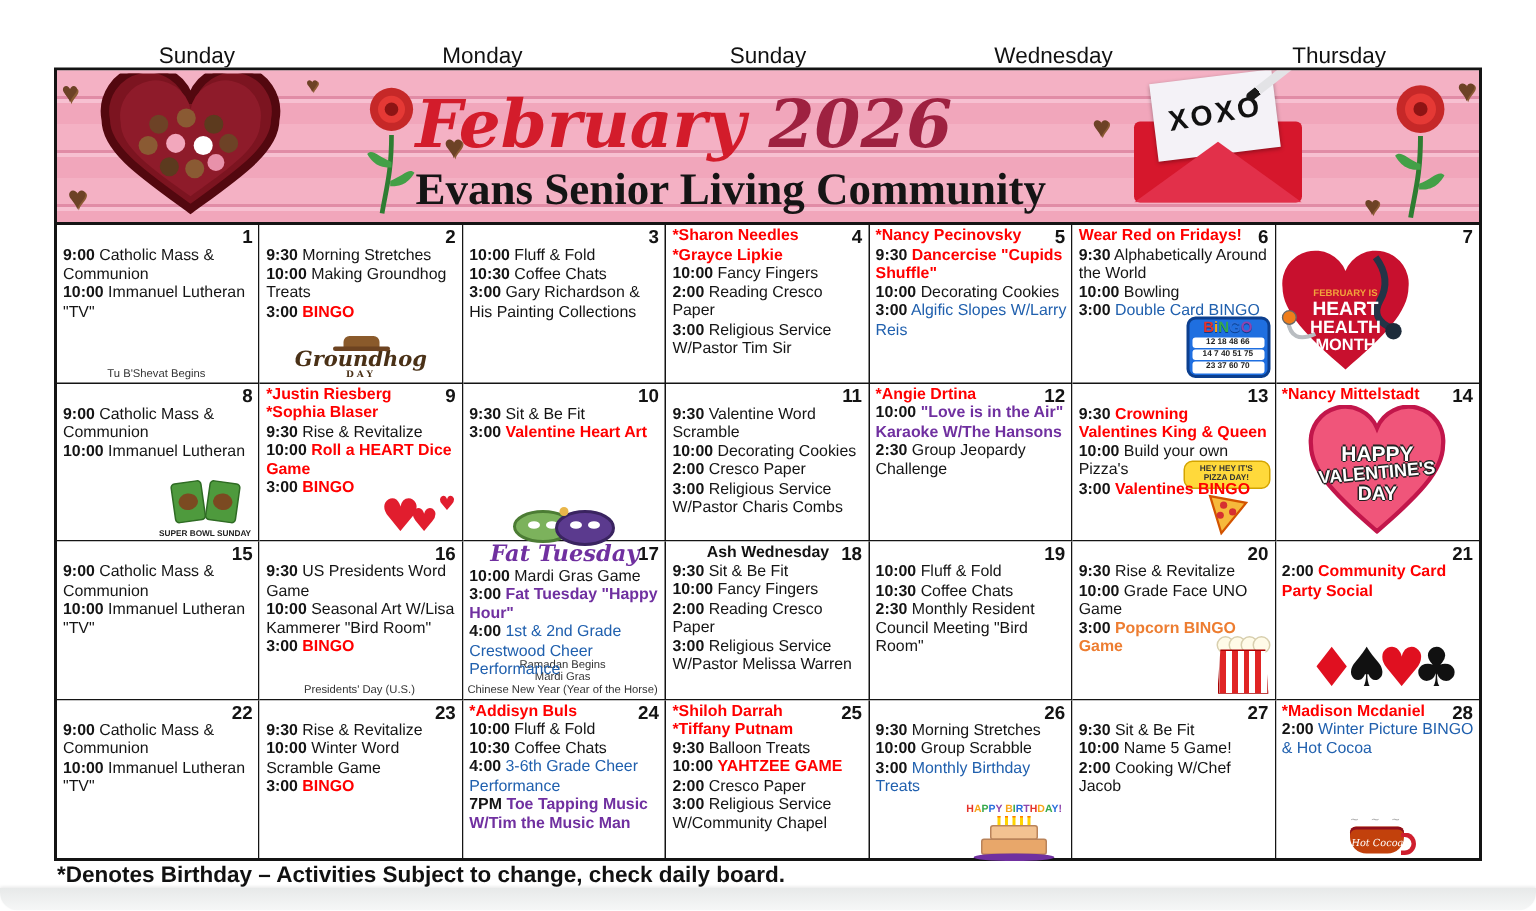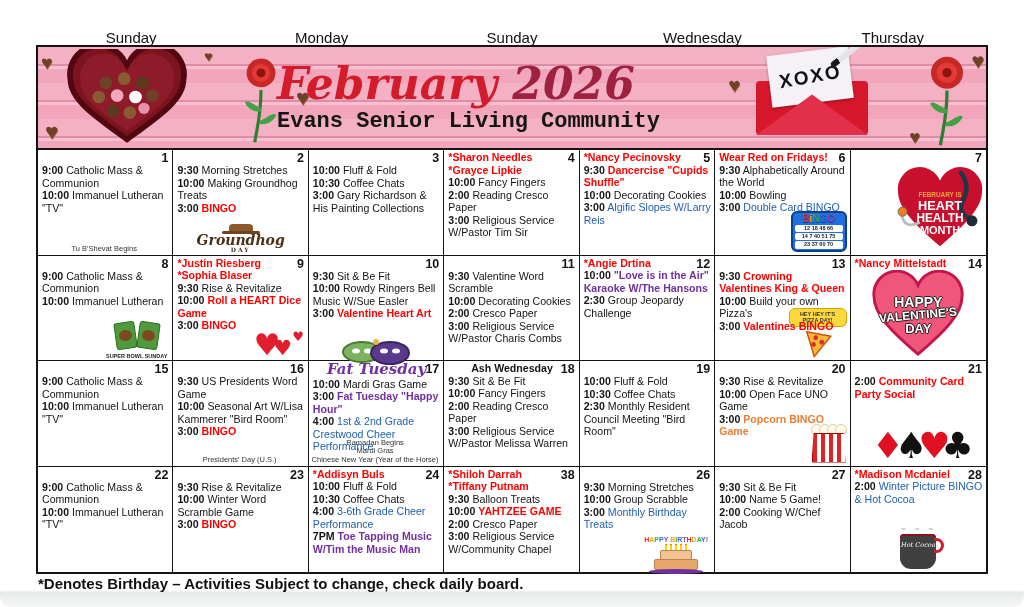--- a/index.html
+++ b/index.html
@@ -11,21 +11,21 @@
 
   
   .caltable{position:absolute;top:45px;left:36px;width:948px;border:2px solid #141414;background:#fff}
 
   
   .banner{position:relative;height:101px;border-bottom:2px solid #141414;overflow:hidden;
     background:repeating-linear-gradient(180deg,#f4b1c4 0 17px,#e18ca6 17px 19px,#f7c0d1 19px 22px,#f1a6bb 22px 36px)}
   .b-title{position:absolute;left:50%;top:12px;transform:translateX(-50%);width:470px;}
   .month-line{font-family:"DejaVu Serif",serif;font-style:italic;font-weight:bold;font-size:44px;line-height:1.15;color:#d31c2b;white-space:nowrap}
   .month-line .year{color:#9e2140}
-  .community{font-family:Liberation Mono, monospace;font-weight:bold;font-size:22px;color:#151515;line-height:1.1}
+  .community{font-family:Liberation Serif, serif;font-weight:bold;font-size:30px;color:#151515;line-height:1.1}
   .choc-heart{position:absolute;color:#6d4226;text-shadow:1px 1px 0 #8a5a33;line-height:1}
   .rose{position:absolute}
   .envelope{position:absolute;right:118px;top:14px;width:112px;height:74px}
   .env-body{position:absolute;bottom:0;width:112px;height:54px;background:#d6172c;border-radius:4px}
   .env-v{position:absolute;bottom:0;width:112px;height:54px;background:#e2304a;clip-path:polygon(0 100%,50% 25%,100% 100%)}
   .env-card{position:absolute;top:-10px;left:13px;width:82px;height:52px;background:#f4f2f7;transform:rotate(-7deg);box-shadow:0 1px 3px rgba(0,0,0,.35);display:flex;align-items:center;justify-content:center}
   .xoxo{font-weight:bold;font-size:19px;letter-spacing:2px;color:#111;transform:rotate(-3deg)}
   .pen{position:absolute;top:-14px;right:-10px;width:52px;height:6px;border-radius:3px;background:linear-gradient(90deg,#1a1a1a 0 9px,#e3e3e6 9px 80%,#9aa0a6 80%);transform:rotate(-38deg)}
 
   
@@ -50,21 +50,21 @@
   .icon{position:absolute;z-index:1}
   .ic-groundhog-day{left:0;right:0;bottom:2px;text-align:center}
   .gh-hat{width:24px;height:9px;background:#8a5a2b;border-radius:4px 4px 0 0;margin:0 auto;position:relative}
   .gh-hat:after{content:"";position:absolute;bottom:-1px;left:-7px;right:-7px;height:3px;background:#6d4321;border-radius:2px}
   .gh-txt{font-family:"DejaVu Serif",serif;font-style:italic;font-weight:bold;color:#4a3117;font-size:14px;line-height:1}
   .gh-day{display:block;font-size:6px;letter-spacing:2px;font-style:normal}
   .ic-bingo-card{right:3px;bottom:3px}
   .bg-card{width:48px;background:#1f6fe0;border:2px solid #0c3f8e;border-radius:6px;padding:1px 2px}
   .bg-title{font-weight:bold;font-size:10px;text-align:center;line-height:1;text-shadow:0 1px 0 #0c3f8e}
   .bg-row{background:#fff;border-radius:2px;font-size:5.5px;font-weight:bold;color:#222;text-align:center;line-height:1.3;margin-top:1px}
-  .ic-heart-health{left:0;right:0;top:12px;bottom:0;display:flex;align-items:center;justify-content:flex-end}
+  .ic-heart-health{left:0;right:0;top:12px;bottom:0;display:flex;align-items:center;justify-content:flex-start}
   .ic-super-bowl{right:5px;bottom:1px;text-align:center}
   .sb-card{display:inline-block;width:19px;height:25px;background:#4e9a3d;border:1px solid #2f6b24;border-radius:3px;position:relative;margin:0 1px;transform:rotate(-8deg)}
   .sb-card.c2{transform:rotate(8deg)}
   .sb-ball{position:absolute;left:3px;right:3px;top:7px;bottom:7px;background:#7b4a21;border-radius:50%}
   .sb-cap{font-size:5.5px;font-weight:bold;color:#222;margin-top:1px}
   .ic-hearts{right:4px;bottom:0;line-height:1}
   .ic-hearts span{color:#e11d2e;font-family:"DejaVu Sans",sans-serif}
   .ic-hearts .h1{font-size:30px}
   .ic-hearts .h2{font-size:21px;margin-left:-7px}
   .ic-hearts .h3{font-size:13px;vertical-align:top}
@@ -87,21 +87,21 @@
   .s-r{color:#e01020}.s-b{color:#111}
   .ic-birthday-cake{right:0;bottom:-2px;width:76px;text-align:center}
   .ck-txt{font-size:7px;font-weight:bold;line-height:1}
   .ck-candles{display:flex;justify-content:center;gap:3px;margin-top:1px}
   .ck-candles i{width:2px;height:5px;background:#ffd400;border-top:1px solid #ff7b00}
   .ck-top{width:30px;height:8px;background:#f2c291;border:1px solid #b9835a;border-radius:2px;margin:0 auto}
   .ck-mid{width:42px;height:9px;background:#e8a76a;border:1px solid #b9835a;border-radius:2px;margin:-1px auto 0}
   .ck-base{width:54px;height:5px;background:#7030a0;border-radius:50%;margin:-1px auto 0}
   .ic-hot-cocoa{left:0;right:0;bottom:3px;text-align:center}
   .cc-steam{color:#aaa;font-size:9px;letter-spacing:3px;line-height:1}
-  .cc-mug{position:relative;width:36px;height:35px;background:#404040;border-radius:4px 4px 11px 11px;margin:0 auto;box-shadow:inset 0 2px 0 #8f0f1c}
+  .cc-mug{position:relative;width:36px;height:18px;background:#c2410c;border-radius:4px 4px 11px 11px;margin:0 auto;box-shadow:inset 0 2px 0 #8f0f1c}
   .cc-mug:after{content:"";position:absolute;right:-8px;top:4px;width:7px;height:9px;border:3px solid #cf1f2e;border-left:none;border-radius:0 8px 8px 0}
   .cc-txt{font-family:"DejaVu Serif",serif;font-style:italic;font-size:6.5px;color:#fff;line-height:23px}
 
   
   .footer{position:absolute;left:38px;top:575px;font-weight:bold;font-size:15px;color:#111}
   .winbar{position:absolute;left:0;right:0;bottom:0;height:15px;background:linear-gradient(180deg,#e7e9e9,#f6f7f7);border-radius:0 0 12px 12px;box-shadow:0 -1px 2px rgba(0,0,0,0.08)}
 </style>
 </head>
 <body>
 
@@ -275,21 +275,20 @@
           <div class="line"><b class="tm">9:30</b> <span class="ex">Rise &amp; Revitalize</span></div>
           <div class="line"><b class="tm">10:00</b> <span class="ex c-red">Roll a HEART Dice Game</span></div>
           <div class="line"><b class="tm">3:00</b> <span class="ex c-red">BINGO</span></div>
         </div>
         <div class="icon ic-hearts"><span class="h1">♥</span><span class="h2">♥</span><span class="h3">♥</span></div>
       </div>
       <div class="cell">
         <span class="num">10</span>
         <div class="content">
           <div class="line"><b class="tm">9:30</b> <span class="ex">Sit &amp; Be Fit</span></div>
-          <div class="line"><b class="tm">10:00</b> <span class="ex">Rowdy Ringers Bell Music W/Sue Easler</span></div>
           <div class="line"><b class="tm">3:00</b> <span class="ex c-red">Valentine Heart Art</span></div>
         </div>
         <div class="icon ic-mardi-gras-masks"><svg width="74" height="28" viewBox="0 0 74 28">
             <ellipse cx="23" cy="14" rx="19" ry="10" fill="#7cb25c" stroke="#4c7c34" stroke-width="2"></ellipse>
             <ellipse cx="17" cy="13" rx="4" ry="2.5" fill="#fff"></ellipse>
             <ellipse cx="29" cy="13" rx="4" ry="2.5" fill="#fff"></ellipse>
             <ellipse cx="51" cy="15" rx="19" ry="11" fill="#5b3a8e" stroke="#3a2460" stroke-width="2"></ellipse>
             <ellipse cx="45" cy="13" rx="4" ry="2.5" fill="#fff"></ellipse>
             <ellipse cx="57" cy="13" rx="4" ry="2.5" fill="#fff"></ellipse>
             <circle cx="37" cy="4" r="3" fill="#e9b64a"></circle>
@@ -388,21 +387,21 @@
         <div class="content">
           <div class="line"><b class="tm">10:00</b> <span class="ex">Fluff &amp; Fold</span></div>
           <div class="line"><b class="tm">10:30</b> <span class="ex">Coffee Chats</span></div>
           <div class="line"><b class="tm">2:30</b> <span class="ex">Monthly Resident Council Meeting "Bird Room"</span></div>
         </div>
       </div>
       <div class="cell">
         <span class="num">20</span>
         <div class="content">
           <div class="line"><b class="tm">9:30</b> <span class="ex">Rise &amp; Revitalize</span></div>
-          <div class="line"><b class="tm">10:00</b> <span class="ex">Open Face UNO Game</span></div>
+          <div class="line"><b class="tm">10:00</b> <span class="ex">Grade Face UNO Game</span></div>
           <div class="line"><b class="tm">3:00</b> <span class="ex c-orange">Popcorn BINGO Game</span></div>
         </div>
         <div class="icon ic-popcorn">
           <div class="pc-pop">
             <i></i>
             <i></i>
             <i></i>
             <i></i>
           </div>
           <div class="pc-box"></div>
@@ -434,21 +433,21 @@
         <span class="num">24</span>
         <div class="content hh">
           <div class="hdr c-red">*Addisyn Buls</div>
           <div class="line"><b class="tm">10:00</b> <span class="ex">Fluff &amp; Fold</span></div>
           <div class="line"><b class="tm">10:30</b> <span class="ex">Coffee Chats</span></div>
           <div class="line"><b class="tm">4:00</b> <span class="ex c-blue">3-6th Grade Cheer Performance</span></div>
           <div class="line"><b class="tm">7PM</b> <span class="ex c-purple">Toe Tapping Music W/Tim the Music Man</span></div>
         </div>
       </div>
       <div class="cell">
-        <span class="num">38</span>
+        <span class="num">25</span>
         <div class="content hh">
           <div class="hdr c-red">*Shiloh Darrah</div>
           <div class="hdr c-red">*Tiffany Putnam</div>
           <div class="line"><b class="tm">9:30</b> <span class="ex">Balloon Treats</span></div>
           <div class="line"><b class="tm">10:00</b> <span class="ex c-red">YAHTZEE GAME</span></div>
           <div class="line"><b class="tm">2:00</b> <span class="ex">Cresco Paper</span></div>
           <div class="line"><b class="tm">3:00</b> <span class="ex">Religious Service W/Community Chapel</span></div>
         </div>
       </div>
       <div class="cell">

